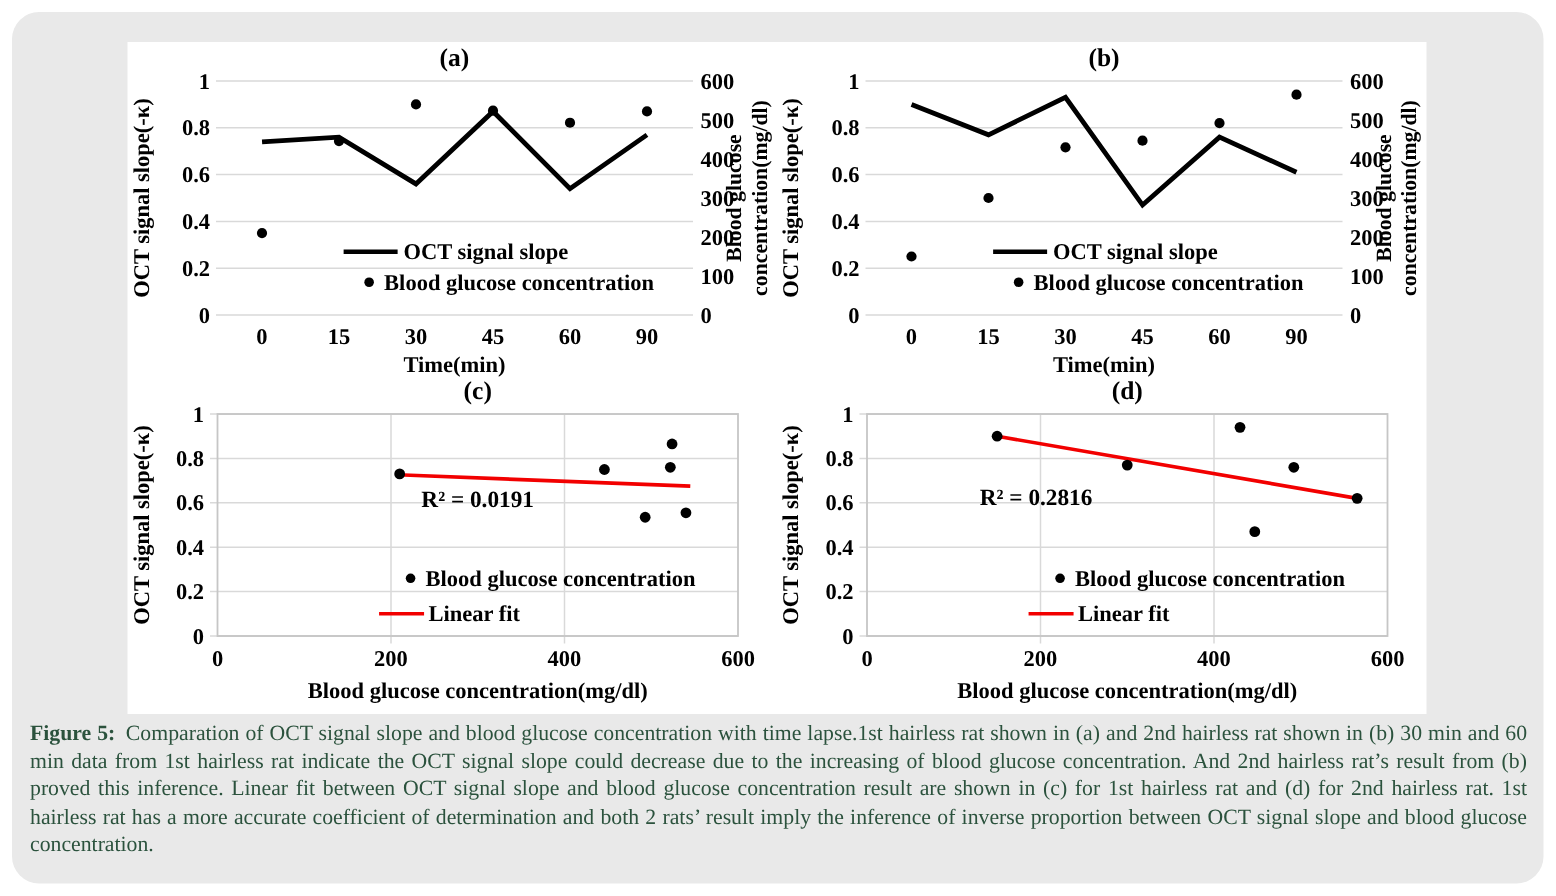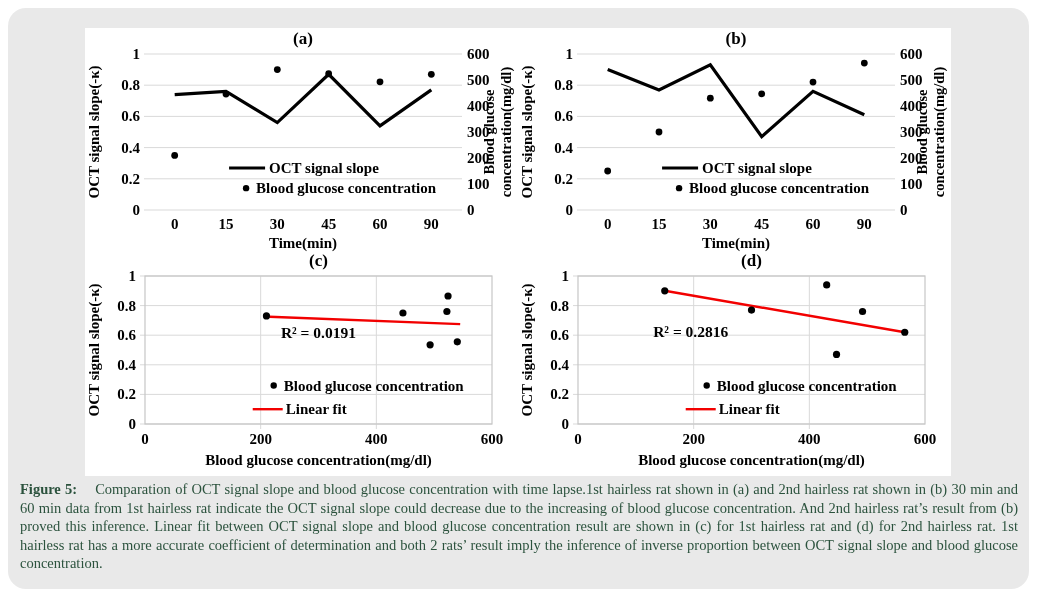--- a/index.html
+++ b/index.html
@@ -16,21 +16,21 @@
     background:#ffffff;
     display:grid;grid-template-columns:433px 433px;grid-template-rows:224px 224px;
   }
   .chart{width:433px;height:224px;}
   .chart svg{display:block;width:433px;height:224px;}
   svg text{font-family:"Liberation Serif",serif;font-weight:bold;fill:#000000;}
   .caption{
     position:absolute;left:12px;top:472px;width:998px;margin:0;
     font-size:14.5px;line-height:18.6px;text-align:justify;color:#2b523d;
   }
-  .caption b{margin-right:18px;}
+  .caption b{margin-right:7px;}
 </style>
 </head>
 <body>
 
 <div class="panel" style="background: rgb(233, 233, 233);">
   <div class="charts">
     <div class="chart">
       <svg viewBox="0 0 433 224">
           <g>
             <line x1="59" y1="182" x2="377" y2="182" stroke="#d9d9d9" stroke-width="1"></line>

